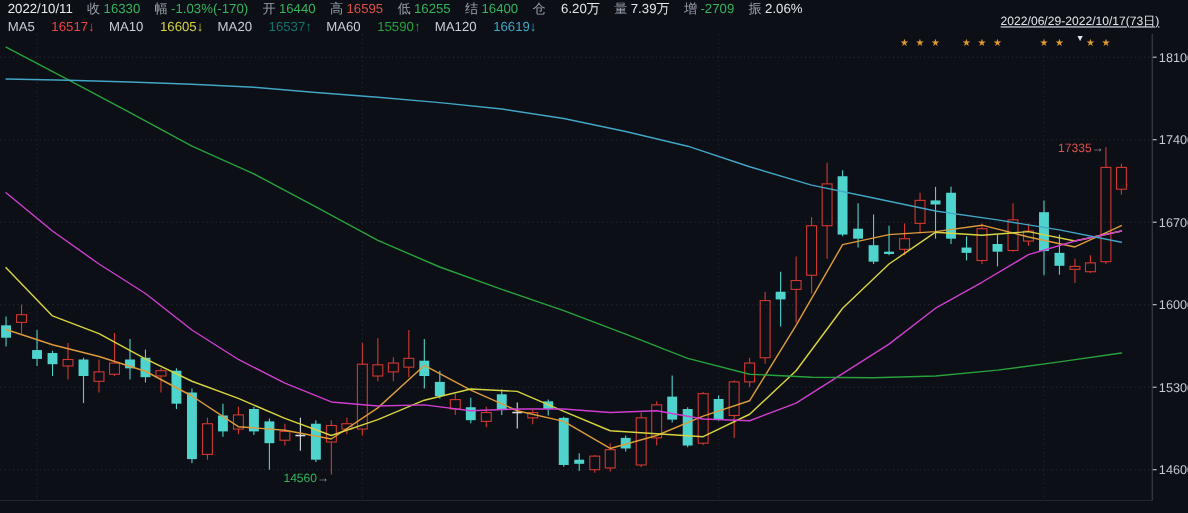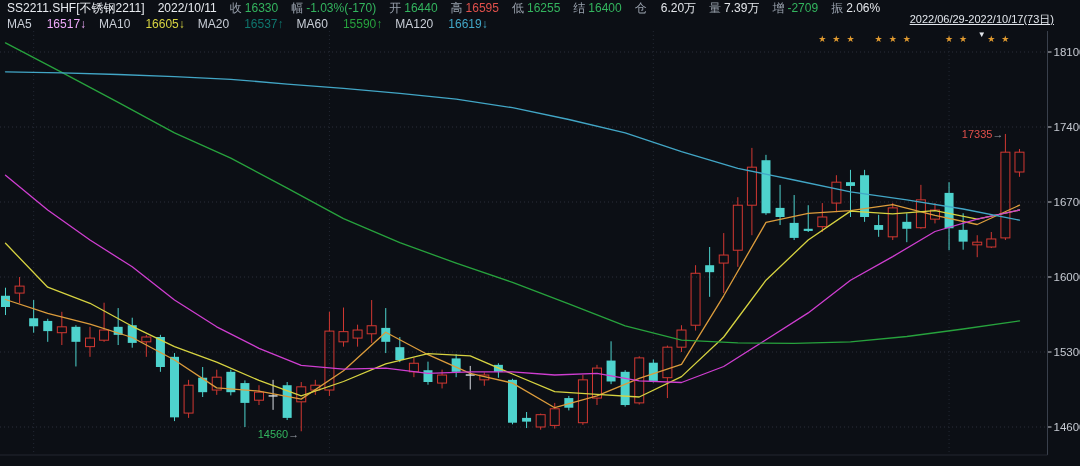--- a/index.html
+++ b/index.html
@@ -394,21 +394,20 @@
       <text x="963.144" y="42" fill="#e09a30" font-size="9" text-anchor="middle">★</text>
       <text x="991.3100000000001" y="42" fill="#e09a30" font-size="9" text-anchor="middle">★</text>
       <text x="1005.393" y="42" fill="#e09a30" font-size="9" text-anchor="middle">★</text>
       <text x="1003.393" y="137.96428571428572" text-anchor="end" font-size="11"><tspan fill="#e0504b">17335</tspan><tspan fill="#9aa0aa">→</tspan></text>
       <text x="299.243" y="438.2857142857143" text-anchor="end" font-size="11"><tspan fill="#33b45e">14560</tspan><tspan fill="#9aa0aa">→</tspan></text>
       <line x1="1047.5" y1="31" x2="1047.5" y2="455" stroke="#3a404c" stroke-width="1"></line>
       <line x1="0" y1="455" x2="1047.5" y2="455" stroke="#222731" stroke-width="1"></line>
     </svg>
 
   <div class="irow" id="row1">
-    <span class="sym">SS2211.SHF[不锈钢2211]</span>
     <span class="dt">2022/10/11</span>
 
   <span class="fld">
         <span class="fl">收</span>
         <span style="color: rgb(51, 180, 94);">16330</span>
       </span>
       <span class="fld">
         <span class="fl">幅</span>
         <span style="color: rgb(51, 180, 94); text-align: center;">-1.03%(-170)</span>
       </span>
@@ -443,21 +442,21 @@
       <span class="fld">
         <span class="fl">振</span>
         <span style="color: rgb(227, 230, 234);">2.06%</span>
       </span>
     </div>
 
   <div class="irow" id="row2">
 
   <span class="ma-item">
         <span class="ma-l">MA5</span>
-        <span style="color: #f0abfc;">16517↓</span>
+        <span style="color: #ef4444;">16517↓</span>
       </span>
       <span class="ma-item">
         <span class="ma-l">MA10</span>
         <span style="color: rgb(215, 211, 65);">16605↓</span>
       </span>
       <span class="ma-item">
         <span class="ma-l">MA20</span>
         <span style="color: #0f766e;">16537↑</span>
       </span>
       <span class="ma-item">

